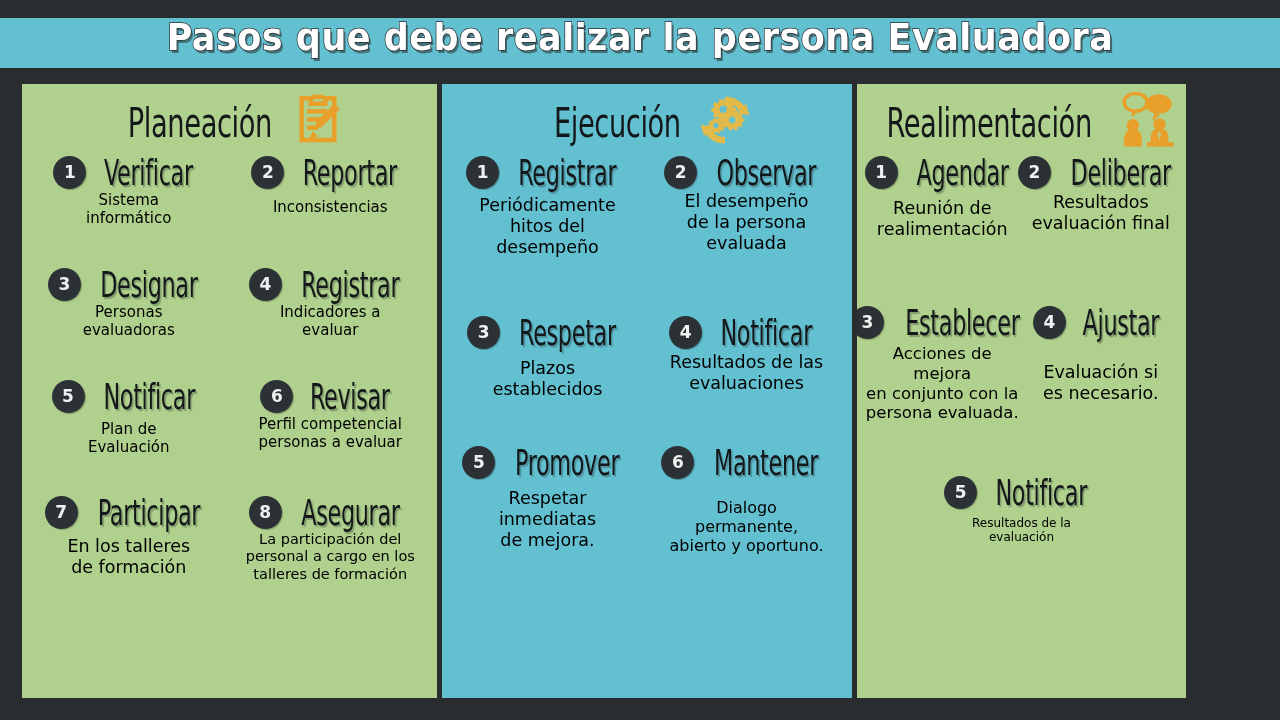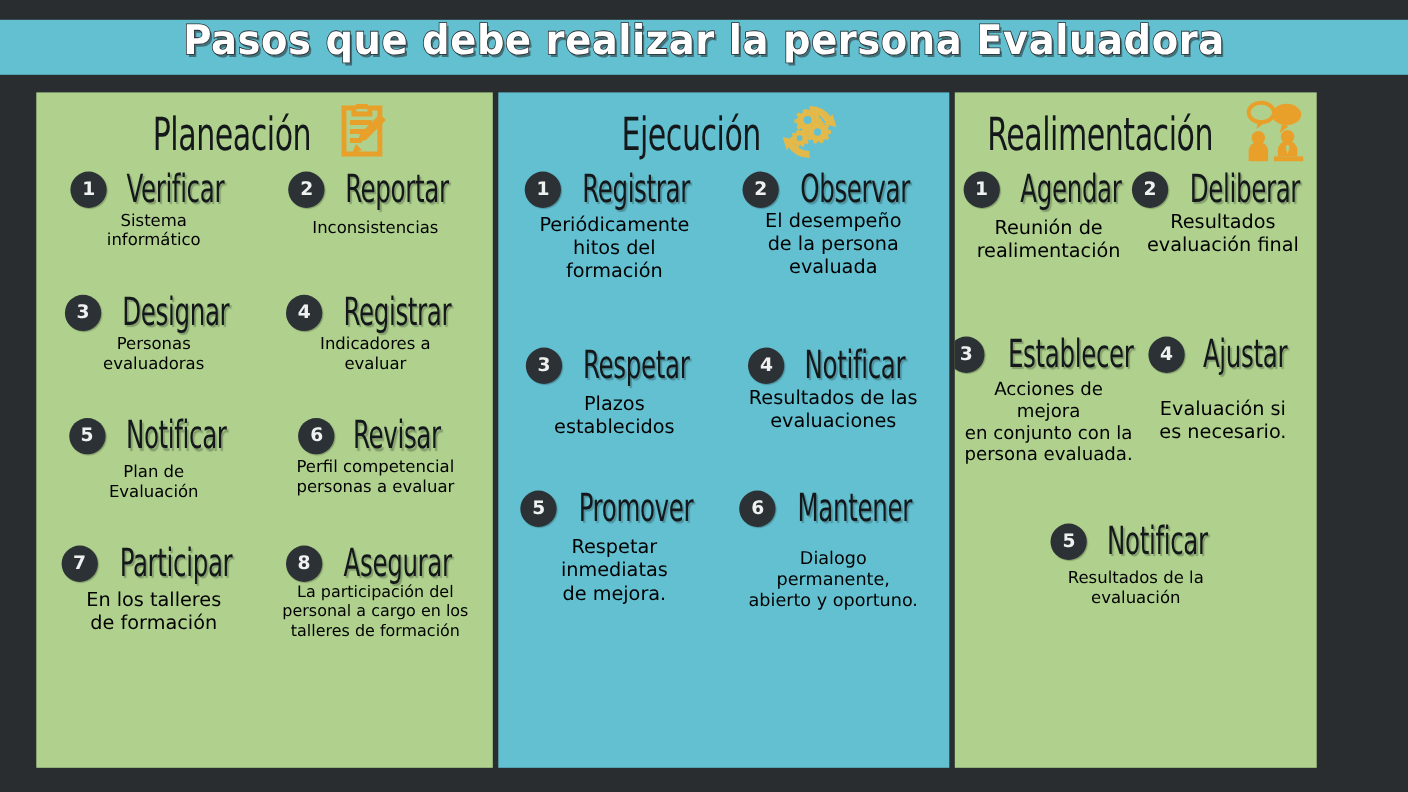--- a/index.html
+++ b/index.html
@@ -22,21 +22,21 @@
     color:#ffffff;
     -webkit-text-stroke:1.4px #2b2f33;
     paint-order:stroke fill;
     text-shadow: 2px 2px 0 rgba(40,45,48,.55);
     white-space:nowrap;
     transform: scaleY(1.06);
   }
 
   
   .columns{
-    position:absolute; left:15px; top:84px; width:1200px; height:625px;
+    position:absolute; left:4px; top:84px; width:1200px; height:625px;
     display:flex; gap:5px; padding:0 18px 11px 18px;
   }
   .col{
     position:relative;
     padding:8px 6px 6px 6px;
     overflow:hidden;
   }
   .col-1{ flex:0 0 415px; background:#afd18d; }
   .col-2{ flex:0 0 410px; background:#63c0d1; }
   .col-3{ flex:1 1 auto;  background:#afd18d; }
@@ -238,21 +238,21 @@
       </div>
 
       <div class="steps">
         <div class="step">
           <div class="step-title-row">
             <span class="badge">1</span>
             <span class="step-title">Registrar</span>
           </div>
           <div class="step-desc" style="white-space:pre-line;margin-top:5px">Periódicamente
 hitos del
-formación</div>
+desempeño</div>
         </div>
 
         <div class="step">
           <div class="step-title-row">
             <span class="badge">2</span>
             <span class="step-title">Observar</span>
           </div>
           <div class="step-desc" style="white-space:pre-line;margin-top:0">El desempeño
 de la persona
 evaluada</div>
@@ -355,20 +355,20 @@
           </div>
           <div class="step-desc" style="white-space:pre-line;margin-top:22px">Evaluación si
 es necesario.</div>
         </div>
 
         <div class="step full">
           <div class="step-title-row">
             <span class="badge">5</span>
             <span class="step-title">Notificar</span>
           </div>
-          <div class="step-desc" style="white-space:pre-line;margin-top:6px;font-size:15px">Resultados de la
+          <div class="step-desc" style="white-space:pre-line;margin-top:6px;font-size:12px">Resultados de la
 evaluación</div>
         </div>
       </div>
     </div>
 
   </div>
 </div>
 
 </body></html>

